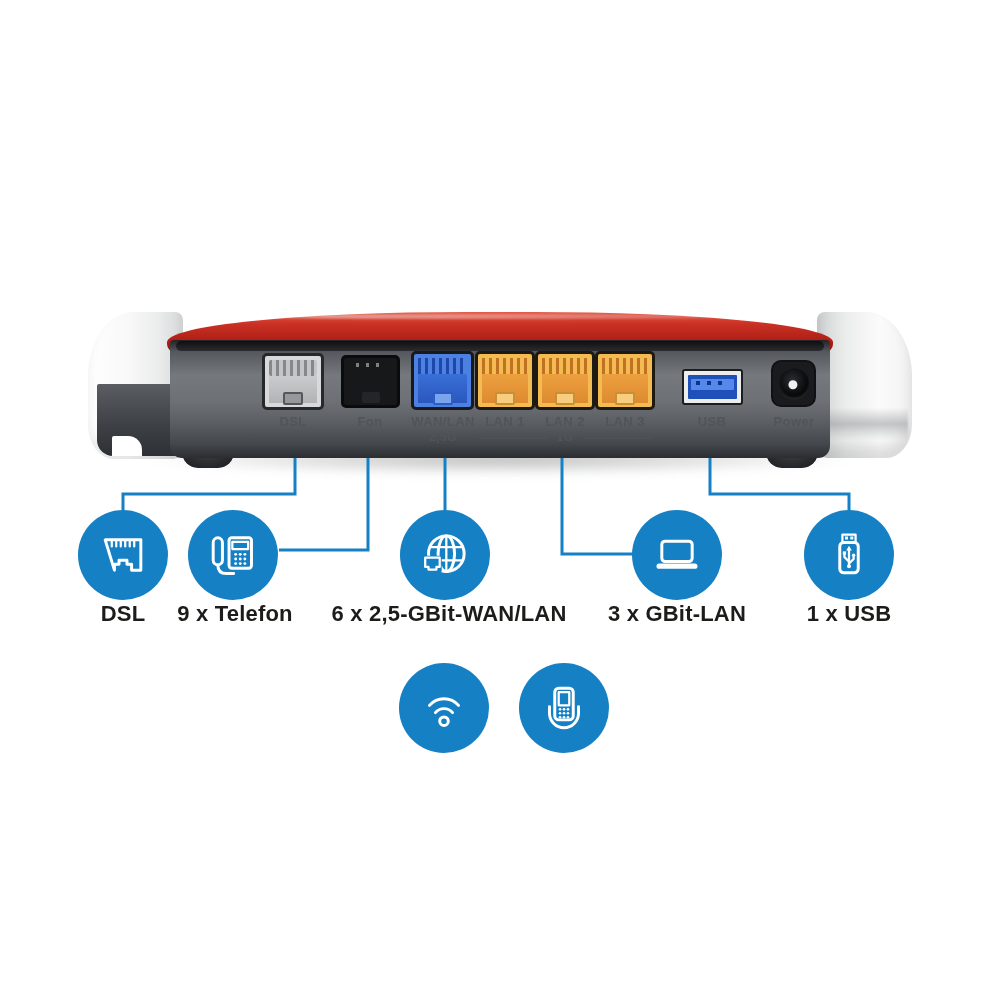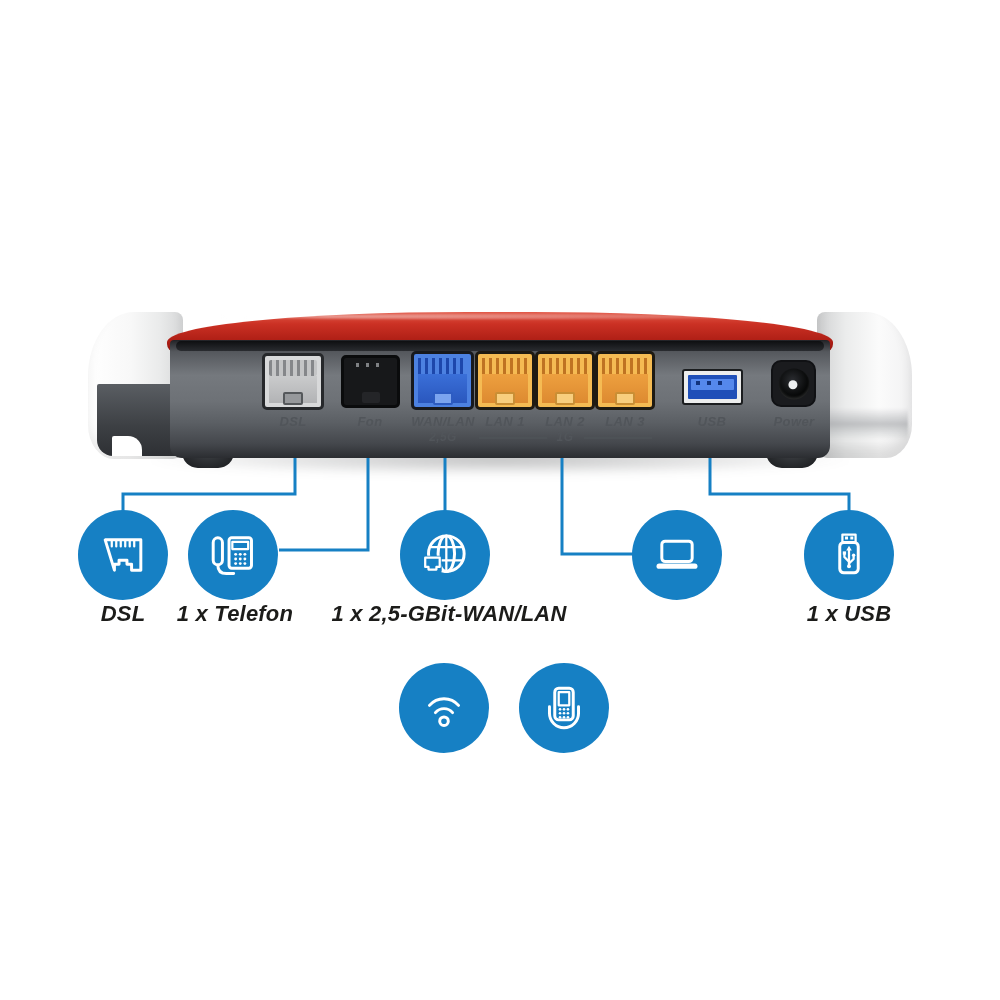--- a/index.html
+++ b/index.html
@@ -1,17 +1,17 @@
 <!DOCTYPE html>
 <html style="--accent-blue: #1680c4; --router-red: #c1271d; --wan-blue: #4c81e1; --lan-orange: #f5bb53; --usb-blue: #1f4fb8; --label-dark: #1c1c1a; --port-label-gray: #51555a;"><head>
 <meta charset="utf-8">
 <style>
   html,body{margin:0;padding:0;background:#ffffff;}
   body{width:1000px;height:1000px;font-family:"Liberation Sans",sans-serif;}
-  .stage{position:relative;width:1000px;height:1000px;overflow:hidden;background:#fff;font-style:italic;}
+  .stage{position:relative;width:1000px;height:1000px;overflow:hidden;background:#fff;}
   .abs{position:absolute;}
   
   .connectors{position:absolute;left:0;top:0;z-index:1;color:var(--accent-blue,#1680c4);}
   .connectors polyline{fill:none;stroke:currentColor;stroke-width:3;}
   
   .shadow{left:140px;top:448px;width:720px;height:28px;
     background:radial-gradient(ellipse at 50% 40%,rgba(40,42,45,.30),rgba(40,42,45,0) 70%);
     filter:blur(4px);z-index:0;}
   .cap{z-index:2;}
   .cap-left{left:88px;top:312px;width:95px;height:147px;
@@ -192,39 +192,40 @@
         <circle class="f" cx="11" cy="-1" r="2.2"></circle>
         <circle class="f" cx="18" cy="-1" r="2.2"></circle>
       <circle class="f" cx="4" cy="6" r="2.2"></circle>
         <circle class="f" cx="11" cy="6" r="2.2"></circle>
         <circle class="f" cx="18" cy="6" r="2.2"></circle>
       <circle class="f" cx="4" cy="13" r="2.2"></circle>
         <circle class="f" cx="11" cy="13" r="2.2"></circle>
         <circle class="f" cx="18" cy="13" r="2.2"></circle>
     </svg>
   </div>
-  <div class="flabel" style="left:235px;top:601px">1 x Telefon</div>
+  <div class="flabel" style="left:235px;top:601px">9 x Telefon</div>
 
   <div class="fcircle" style="left:400px;top:510px">
     <svg viewBox="-50 -50 100 100">
       <circle class="s" cx="2" cy="-2" r="27"></circle>
       <ellipse class="s" cx="2" cy="-2" rx="12.5" ry="27"></ellipse>
       <path class="t" d="M -21 -12 H 25 M -21 8 H 25 M 2 -29 V 25"></path>
       <rect class="bfill" x="-33" y="1" width="28" height="26" rx="3"></rect>
       <path class="t" d="M -30 4 h 22 v 14 h -5 v 4 h -12 v -4 h -5 z"></path>
     </svg>
   </div>
-  <div class="flabel" style="left:449px;top:601px">1 x 2,5-GBit-WAN/LAN</div>
+  <div class="flabel" style="left:449px;top:601px">6 x 2,5-GBit-WAN/LAN</div>
 
   <div class="fcircle" style="left:632px;top:510px">
     <svg viewBox="-50 -50 100 100">
       <rect class="s" x="-23" y="-21" width="46" height="31" rx="5"></rect>
       <rect class="f" x="-31" y="13" width="62" height="8" rx="4"></rect>
     </svg>
   </div>
+  <div class="flabel" style="left:677px;top:601px">3 x GBit-LAN</div>
 
   <div class="fcircle" style="left:804px;top:510px">
     <svg viewBox="-50 -50 100 100">
       <rect class="t" x="-10" y="-31" width="20" height="12"></rect>
       <rect class="f" x="-6" y="-28" width="4.5" height="4.5"></rect>
       <rect class="f" x="2" y="-28" width="4.5" height="4.5"></rect>
       <rect class="s" x="-14" y="-19" width="28" height="46" rx="6"></rect>
       <path class="t" d="M 0 17 V -7"></path>
       <path class="f" d="M 0 -14 L 4.2 -7 L -4.2 -7 Z"></path>
       <path class="t" d="M 0 10 L -7 3 V -1"></path>

